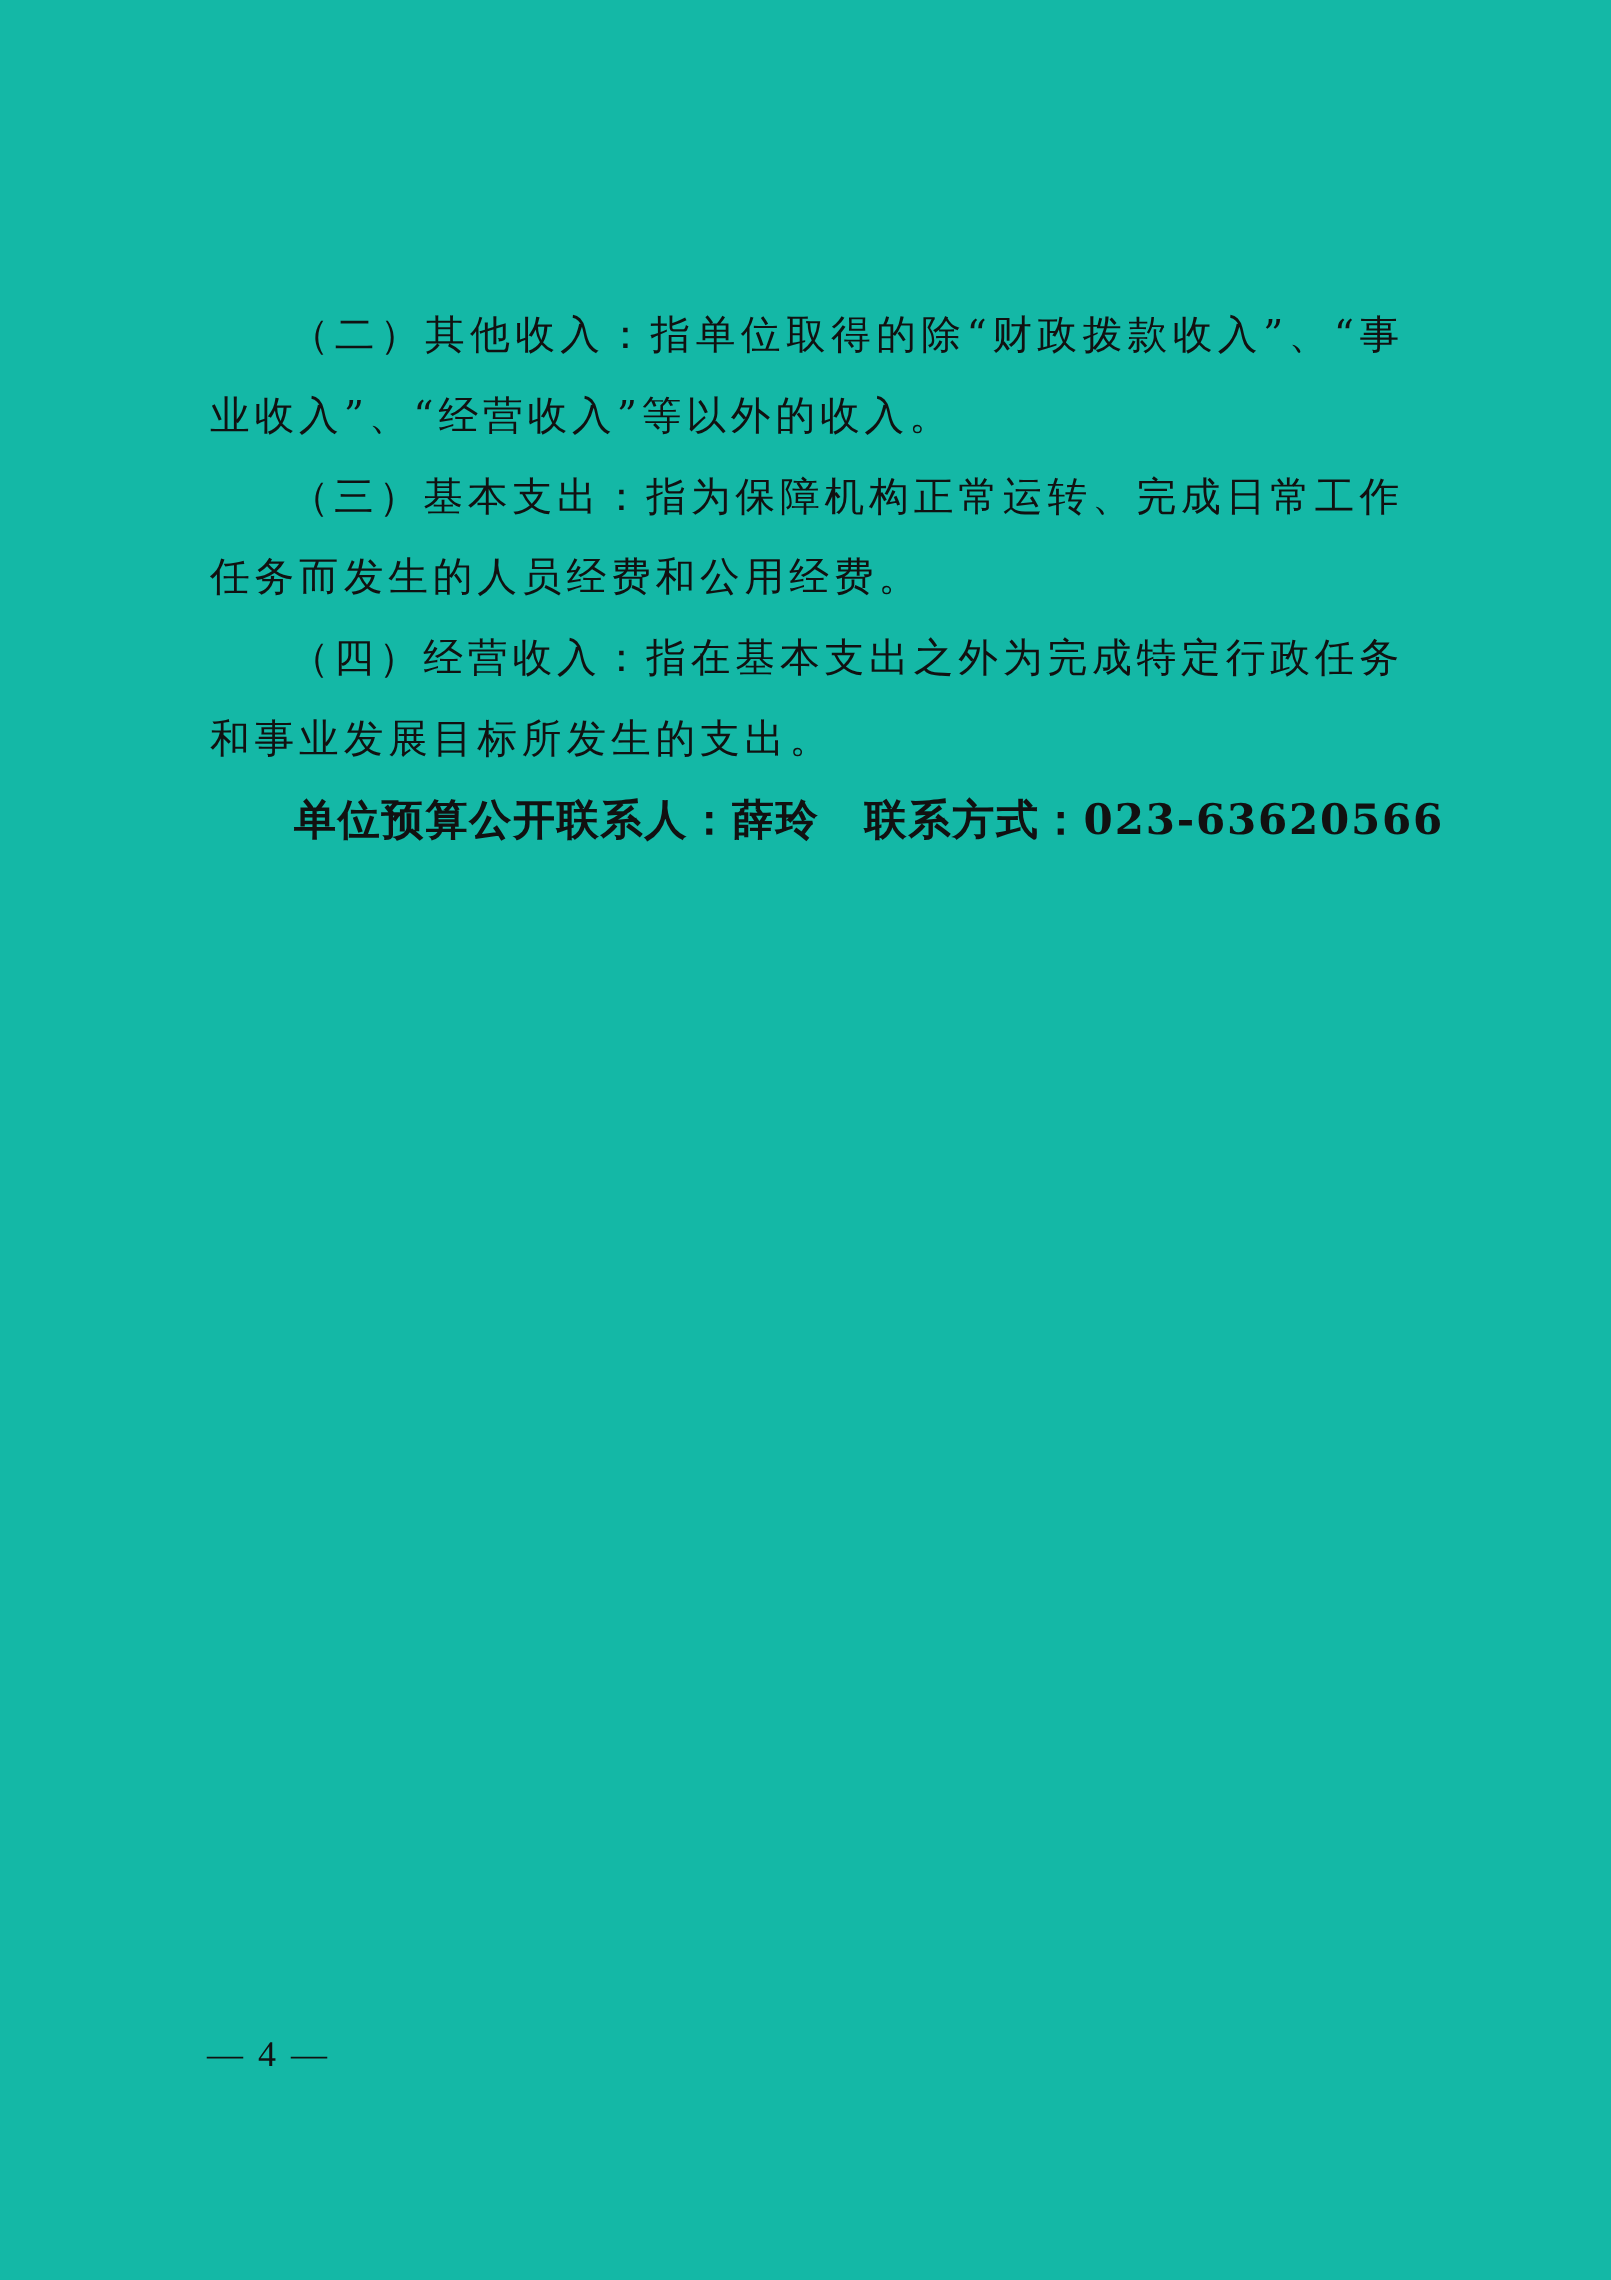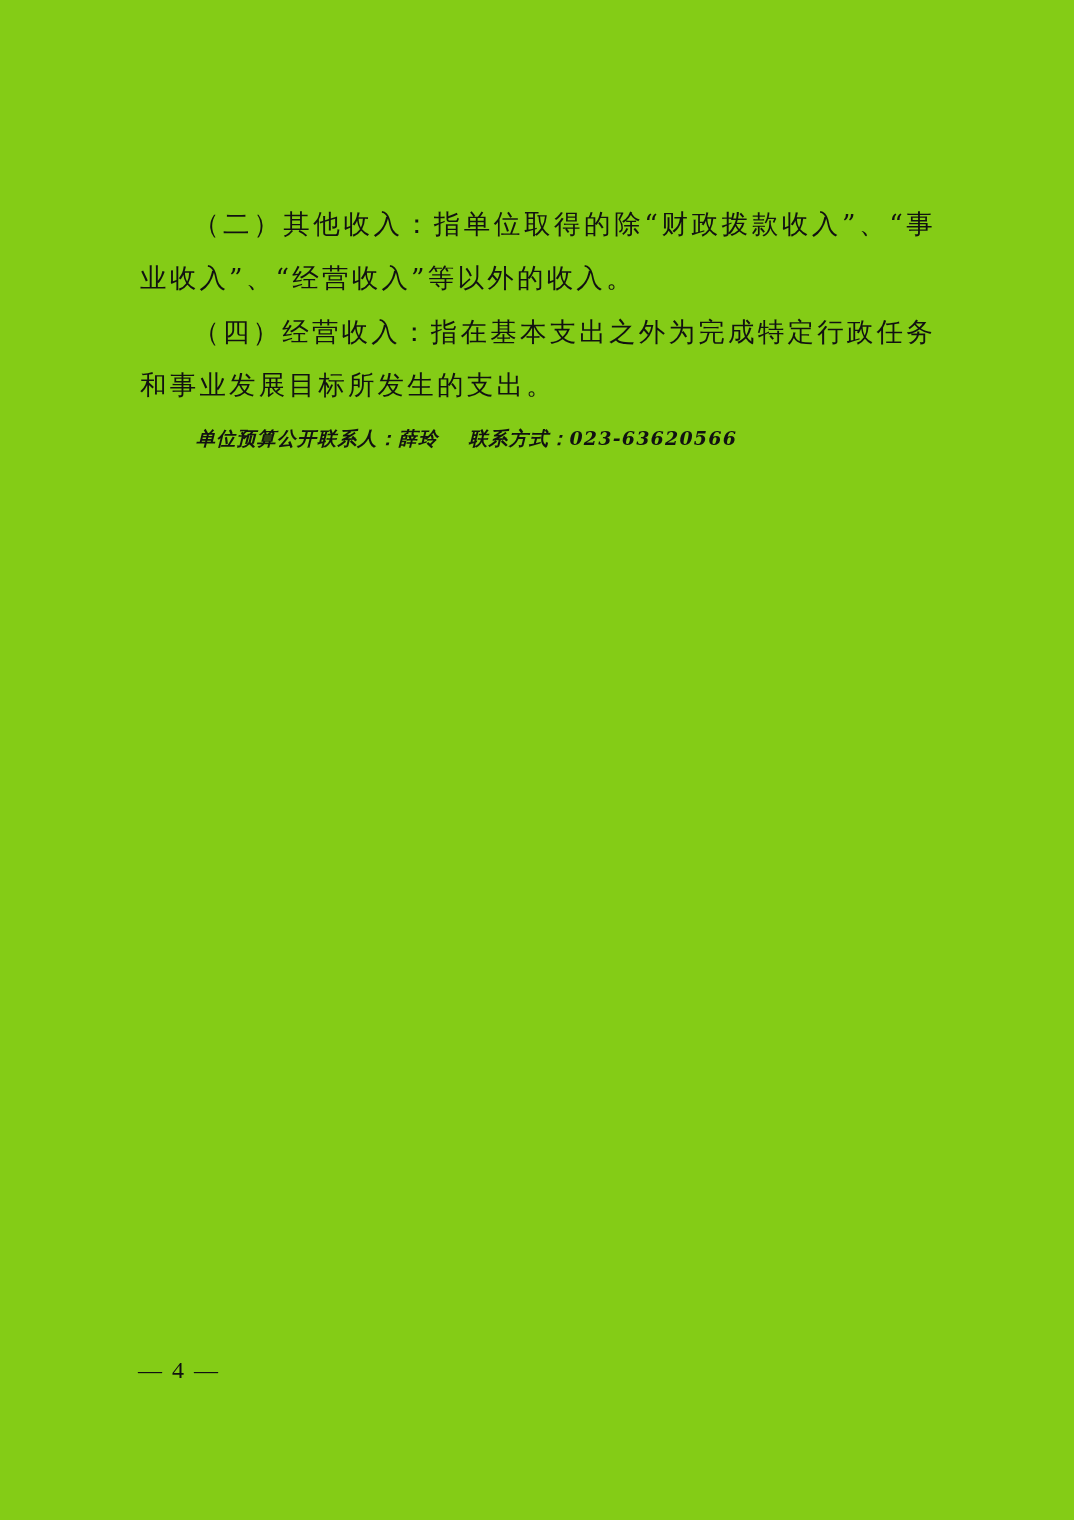--- a/index.html
+++ b/index.html
@@ -1,41 +1,42 @@
 <!DOCTYPE html>
 <html><head>
 <meta charset="utf-8">
 <style>
   html, body { margin: 0; padding: 0; background: #ffffff; }
   body { width: 1074px; height: 1520px; position: relative; overflow: hidden; }
-  .page { position: absolute; left: 0; top: 0; width: 1074px; height: 1520px; background: #84cc16; }
+  .page { position: absolute; left: 0; top: 0; width: 1074px; height: 1520px; background: #14b8a6; }
   .content {
     position: absolute; left: 140px; top: 197px; width: 796px;
     font-family: "DejaVu Serif", "Liberation Serif", serif;
     font-size: 26.5px; color: #111; line-height: 53.8px;
     letter-spacing: 3.2px;
   }
   .para { margin: 0; text-indent: 2em; text-align: justify; text-align-last: left; }
   .contact {
     margin: 0; margin-top: 0; text-indent: 0; padding-left: 56px;
     font-family: "DejaVu Serif", "Liberation Serif", serif;
-    font-weight: bold; letter-spacing: 1.2px; font-size: 19px; white-space: nowrap; font-style: italic;
+    font-weight: bold; letter-spacing: 1.2px; font-size: 28px; white-space: nowrap;
   }
   .contact .gap { display: inline-block; width: 30px; }
   .pageno {
     position: absolute; left: 138px; top: 1357px;
     font-family: "Liberation Serif", "DejaVu Serif", serif;
     font-size: 24px; color: #111; letter-spacing: 2px;
   }
 </style>
 </head>
 <body>
 
 <div class="page">
   <div class="content">
     <p class="para">（二）其他收入：指单位取得的除“财政拨款收入”、“事业收入”、“经营收入”等以外的收入。</p>
+    <p class="para">（三）基本支出：指为保障机构正常运转、完成日常工作任务而发生的人员经费和公用经费。</p>
     <p class="para">（四）经营收入：指在基本支出之外为完成特定行政任务和事业发展目标所发生的支出。</p>
     <p class="contact">
       <span>单位预算公开联系人：</span><span>薛玲</span><span class="gap"></span><span>联系方式：</span><span>023-63620566</span>
     </p>
   </div>
   <div class="pageno">— 4 —</div>
 </div>
 
 </body></html>

